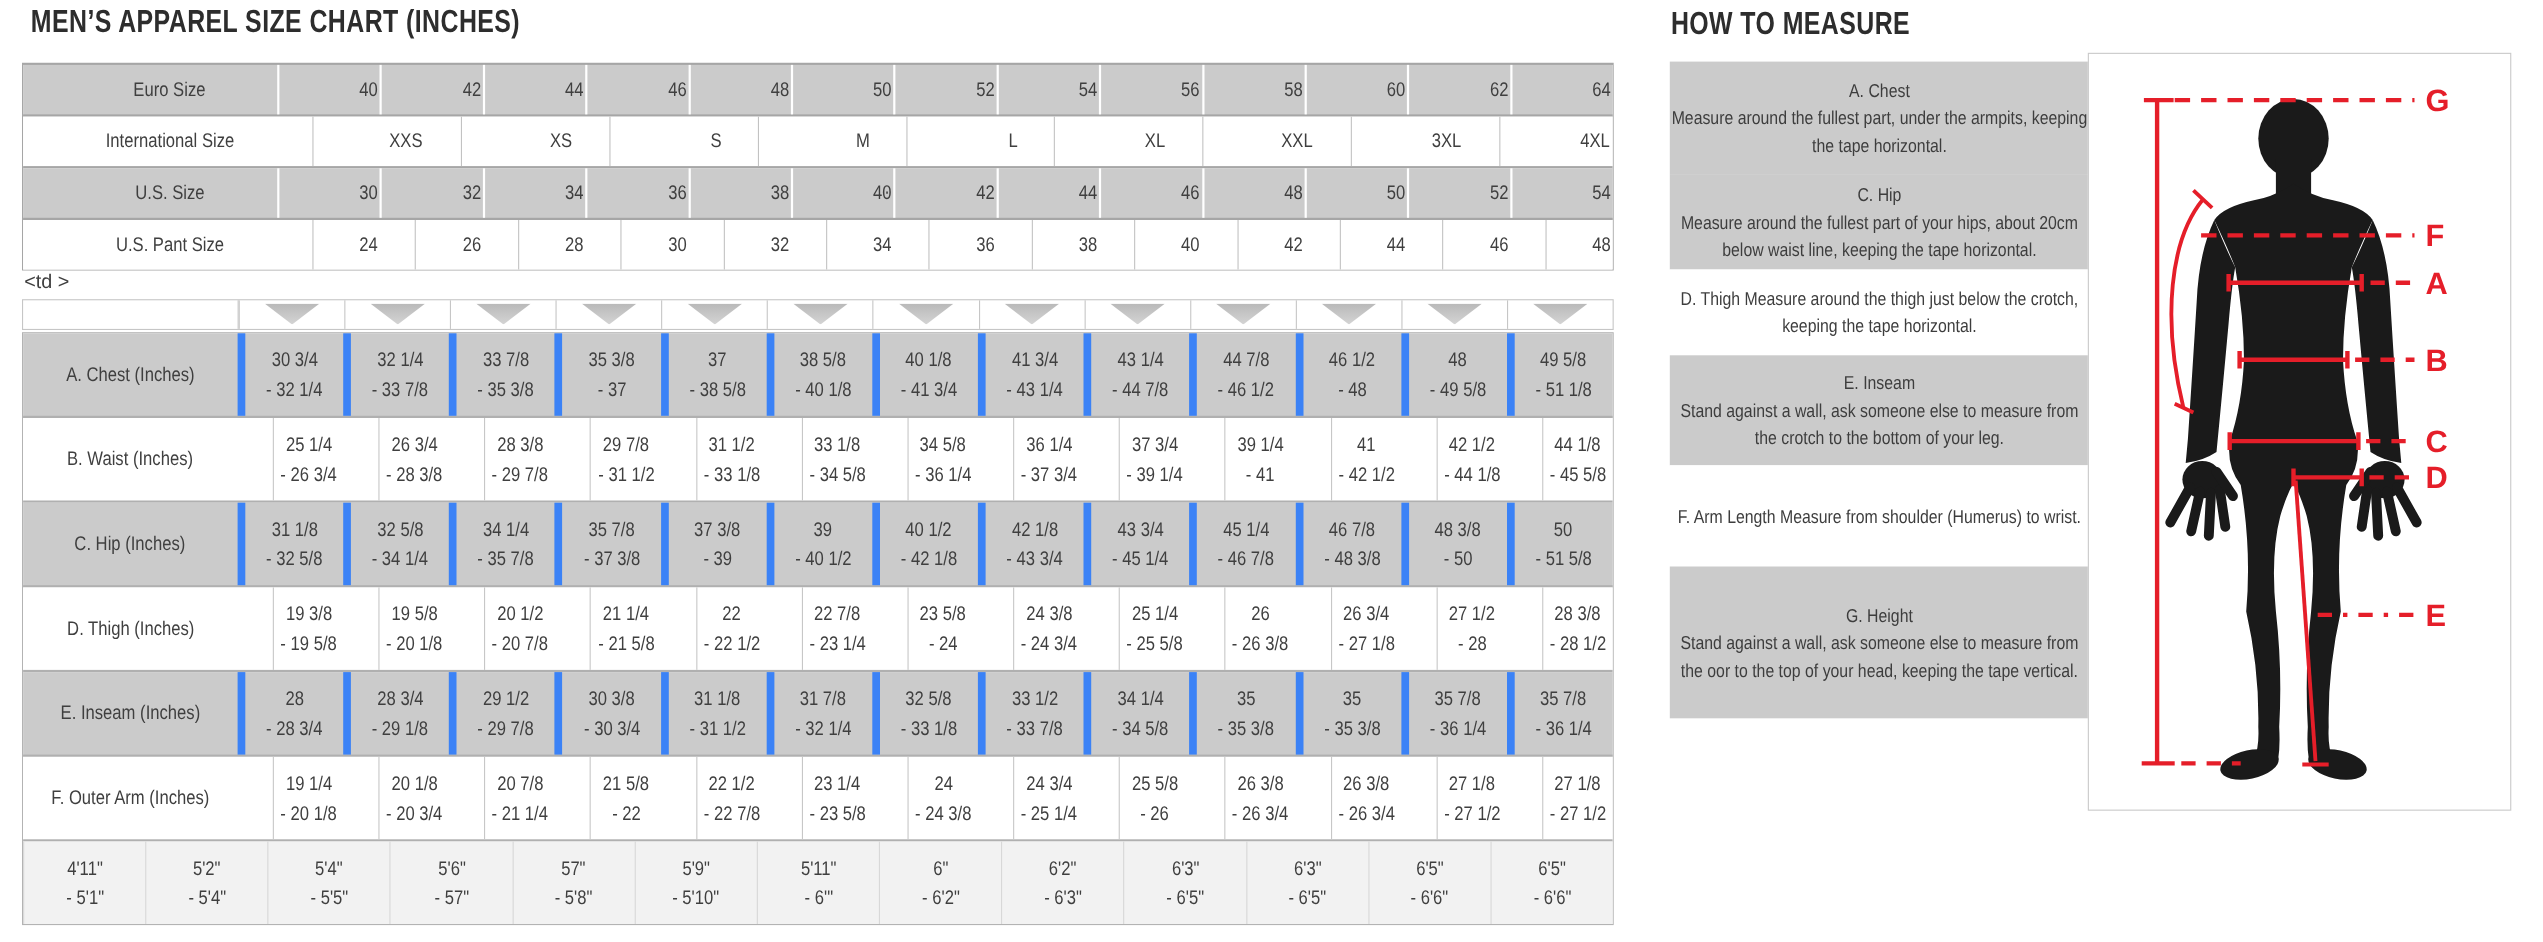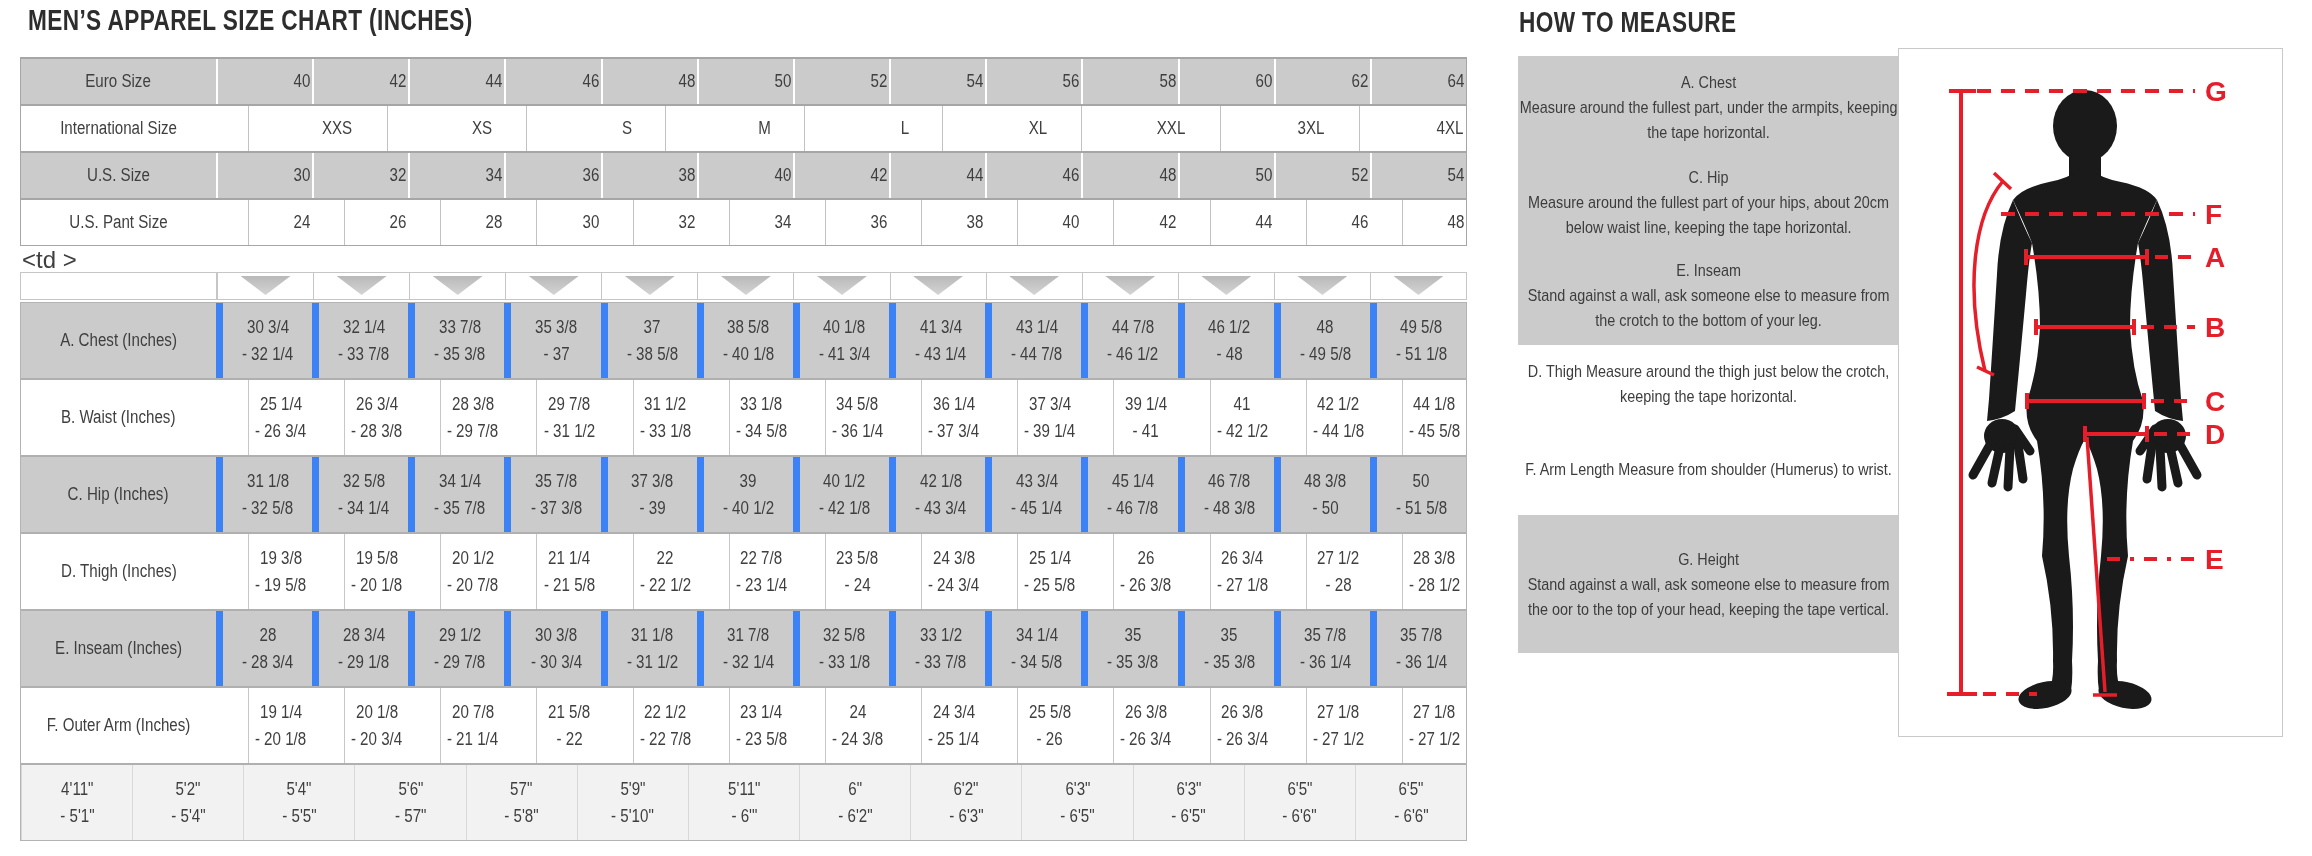--- a/index.html
+++ b/index.html
@@ -12,31 +12,31 @@
     position:absolute;font-size:29px;font-weight:700;color:#2d2d2d;
     transform:scaleX(.78);transform-origin:0 50%;white-space:nowrap;letter-spacing:.5px;
   }
   #left-title{left:28px;top:4px;}
   #right-title{left:1519px;top:6px;}
 
   
   #size-table{position:absolute;left:20px;top:57px;width:1447px;border:1px solid #a6a6a6;border-top:2px solid #a6a6a6;box-sizing:border-box;}
   .trow{display:flex;height:45px;border-bottom:2px solid #a6a6a6;}
   .trow:last-child{border-bottom:none;}
-  .trow .lbl{flex:0 0 195px;display:flex;align-items:center;justify-content:center;font-size:18px;}
+  .trow .lbl{flex:0 0 195px;display:flex;align-items:center;justify-content:center;font-size:18px;padding-left:36px;}
   .trow .cell{flex:1 1 0;display:flex;align-items:center;justify-content:flex-end;font-size:18px;position:relative;}
   .gry{background:#cbcbcb;}
   .gry .cell{border-left:2px solid #fff;}
   .gry .lbl{border-right:0;}
   .wht{background:#fff;gap:32px;}
   .wht .cell{border-left:1px solid #c2c2c2;}
   .stray-dot{position:absolute;right:3px;top:50%;transform:translateY(-58%);font-size:18px;color:#555;}
 
   
-  #glitch{position:absolute;left:22px;top:246px;font-size:24px;color:#3f3f3f;}
+  #glitch{position:absolute;left:22px;top:246px;font-size:18px;color:#3f3f3f;}
 
   
   #arrow-row{position:absolute;left:20px;top:272px;width:1447px;height:28px;display:flex;background:#fff;border:1px solid #c6c6c6;box-sizing:border-box;}
   #arrow-row .lbl{flex:0 0 195px;border-right:1px solid #c6c6c6;}
   #arrow-row .acell{flex:1 1 0;border-left:1px solid #c6c6c6;display:flex;align-items:flex-start;justify-content:center;padding-top:3px;}
   #arrow-row .acell:first-of-type{border-left:none;}
   .tri{width:50px;height:19px;background:linear-gradient(#b9b9b9,#d4d4d4);
        clip-path:polygon(0 0,100% 0,50% 100%);}
 
   
@@ -685,29 +685,29 @@
         <div>A. Chest</div>
         <div>Measure around the fullest part, under the armpits, keeping the tape horizontal.</div>
       </div>
     </div>
     <div class="bx bxg" style="height: 86px;">
       <div class="bx-inner">
         <div>C. Hip</div>
         <div>Measure around the fullest part of your hips, about 20cm below waist line, keeping the tape horizontal.</div>
       </div>
     </div>
+    <div class="bx bxw" style="height: 78px;">
+      <div class="bx-inner">
+        <div>D. Thigh Measure around the thigh just below the crotch, keeping the tape horizontal.</div>
+      </div>
+    </div>
     <div class="bx bxg" style="height: 100px;">
       <div class="bx-inner">
         <div>E. Inseam</div>
         <div>Stand against a wall, ask someone else to measure from the crotch to the bottom of your leg.</div>
-      </div>
-    </div>
-    <div class="bx bxw" style="height: 78px;">
-      <div class="bx-inner">
-        <div>D. Thigh Measure around the thigh just below the crotch, keeping the tape horizontal.</div>
       </div>
     </div>
     <div class="bx bxw" style="height: 92px;">
       <div class="bx-inner">
         <div>F. Arm Length Measure from shoulder (Humerus) to wrist.</div>
       </div>
     </div>
     <div class="bx bxg" style="height: 138px;">
       <div class="bx-inner">
         <div>G. Height</div>

